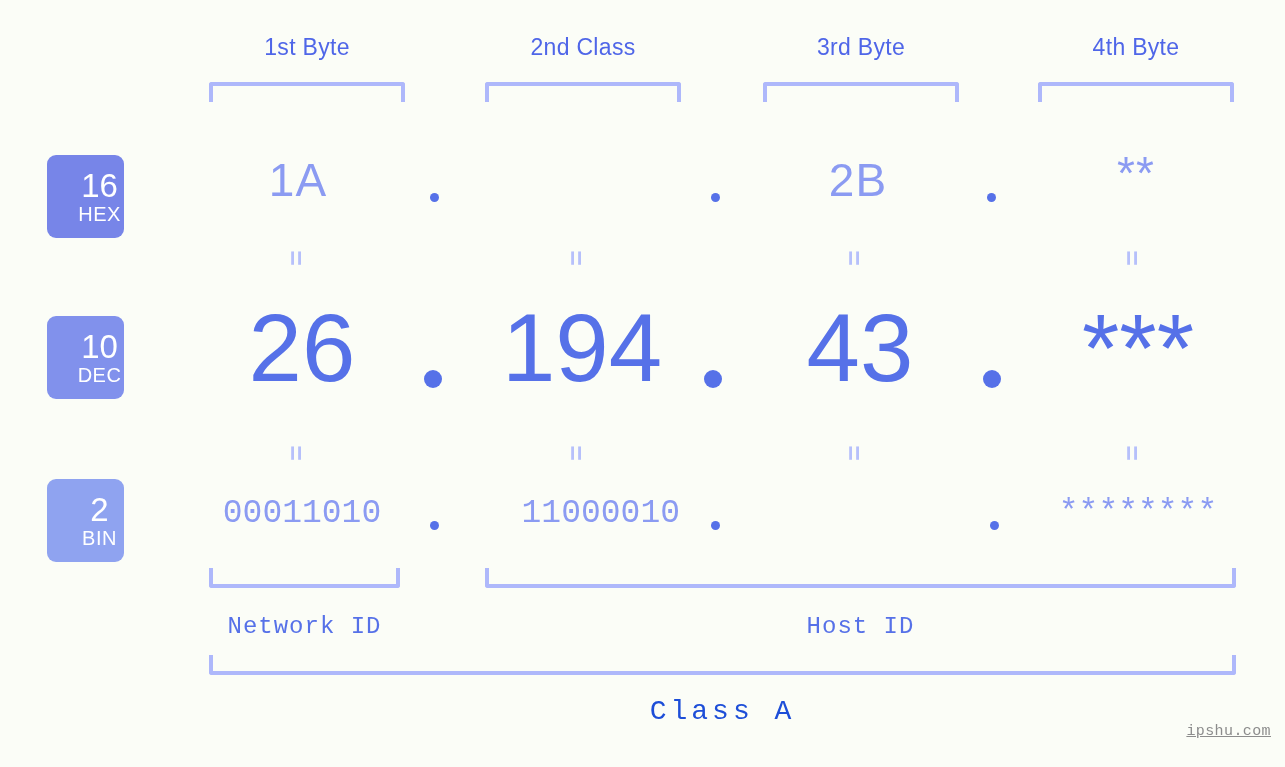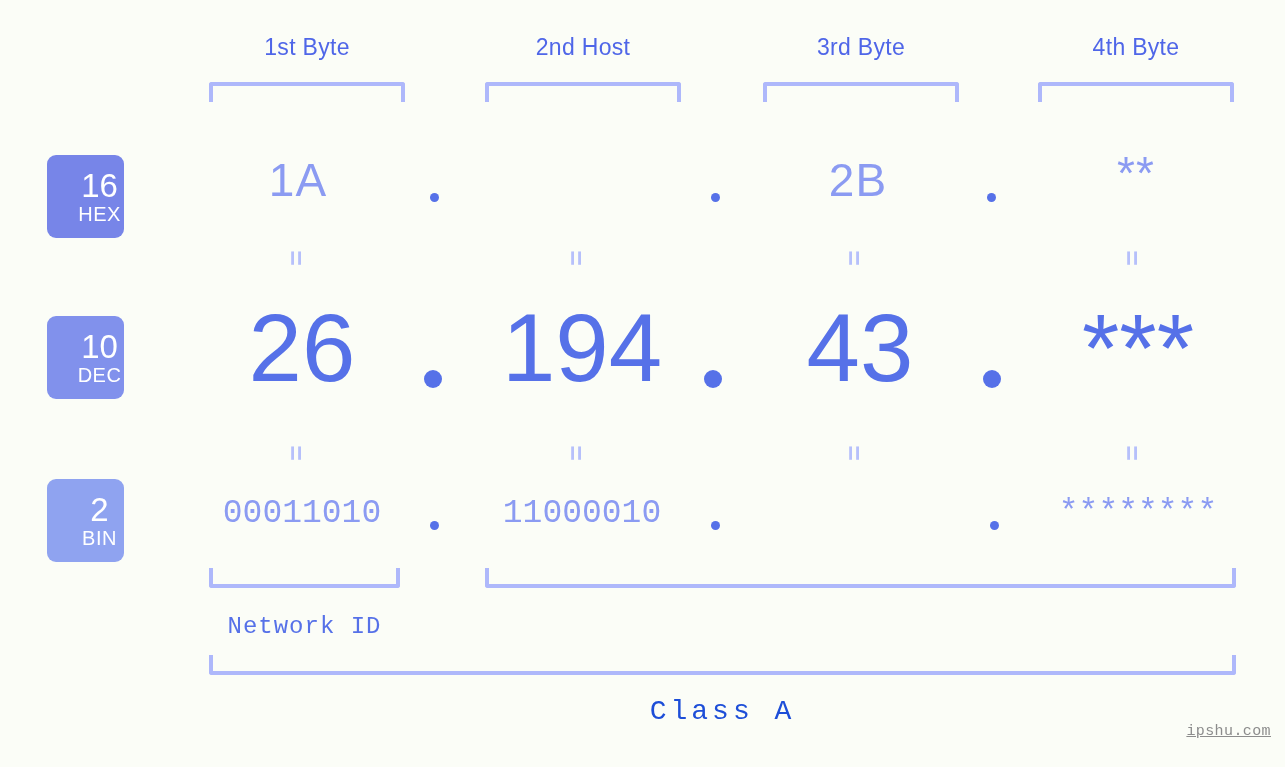--- a/index.html
+++ b/index.html
@@ -200,21 +200,21 @@
   <div class="base-badge" id="badge-dec">
     <span class="num">10</span>
     <span class="nm">DEC</span>
   </div>
   <div class="base-badge" id="badge-bin">
     <span class="num">2</span>
     <span class="nm">BIN</span>
   </div>
 
   <div class="byte-header" style="left:209px; width:196px;">1st Byte</div>
-  <div class="byte-header" style="left:485px; width:196px;">2nd Host</div>
+  <div class="byte-header" style="left:485px; width:196px;">2nd Class</div>
   <div class="byte-header" style="left:763px; width:196px;">3rd Byte</div>
   <div class="byte-header" style="left:1038px; width:196px;">4th Byte</div>
 
   <div class="bracket" style="left:209px;  top:82px; width:196px;"></div>
   <div class="bracket" style="left:485px;  top:82px; width:196px;"></div>
   <div class="bracket" style="left:763px;  top:82px; width:196px;"></div>
   <div class="bracket" style="left:1038px; top:82px; width:196px;"></div>
 
   <div class="hex-val" style="left:200px; width:196px;">1A</div>
   <div class="hex-dot" style="left:430px;"></div>
@@ -236,28 +236,29 @@
   <div class="dec-dot" style="left:983px;"></div>
   <div class="dec-val" style="left:1038px; width:200px;">***</div>
 
   <div class="eq" style="left:288px; top:440px;">=</div>
   <div class="eq" style="left:568px; top:440px;">=</div>
   <div class="eq" style="left:846px; top:440px;">=</div>
   <div class="eq" style="left:1124px; top:440px;">=</div>
 
   <div class="bin-val" style="left:204px; width:196px;">00011010</div>
   <div class="bin-dot" style="left:430px;"></div>
-  <div class="bin-val" style="left:484px; width:196px;">11000010</div>
+  <div class="bin-val" style="left:484px; width:196px;text-align:right;">11000010</div>
   <div class="bin-dot" style="left:711px;"></div>
   <div class="bin-dot" style="left:990px;"></div>
   <div class="bin-val" style="left:1038px; top:496px; width:200px;">********</div>
 
   <div class="bracket-up" style="left:209px; top:568px; width:191px;"></div>
   <div class="bracket-up" style="left:485px; top:568px; width:751px;"></div>
 
   <div class="id-label" style="left:209px; top:613px; width:191px;">Network ID</div>
+  <div class="id-label" style="left:485px; top:613px; width:751px;">Host ID</div>
 
   <div class="bracket-up" style="left:209px; top:655px; width:1027px;"></div>
   <div id="class-label" style="left:209px; width:1027px;">Class A</div>
 
   <div id="watermark">ipshu.com</div>
 
 </div>
 
 </body></html>

